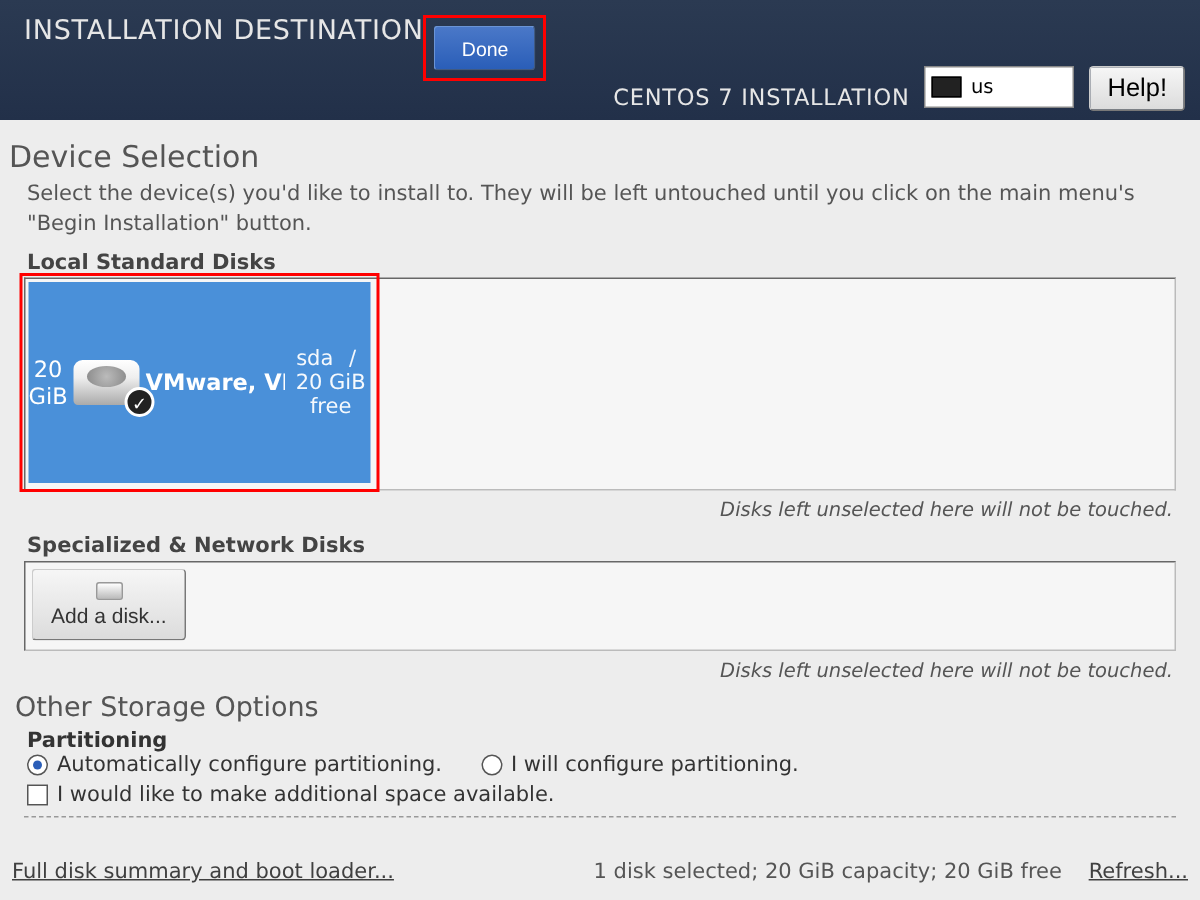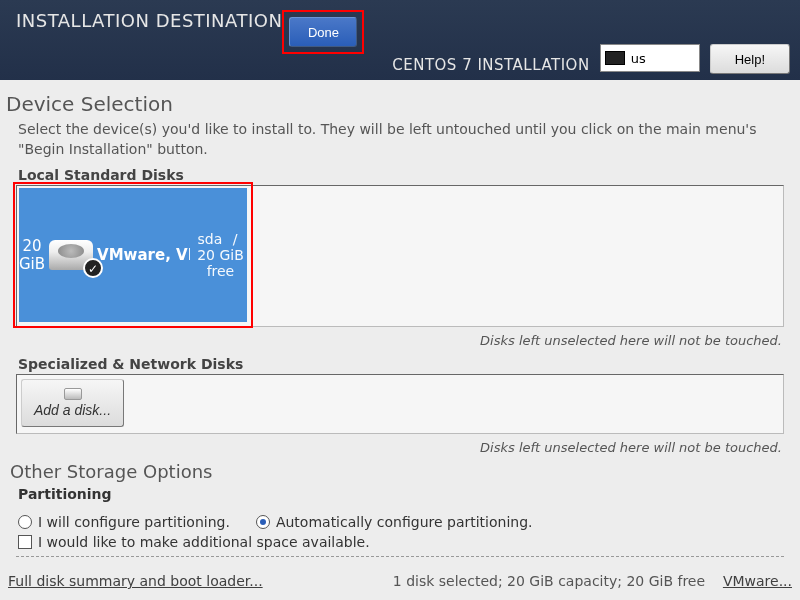--- a/index.html
+++ b/index.html
@@ -52,25 +52,25 @@
     min-width: 100px;
   }
   .kb-icon {
     width: 20px; height: 14px;
     background: #222;
     border: 1px solid #000;
     display: inline-block;
     position: relative;
   }
   .help-btn {
-    height: 30px; padding: 0 24px;
+    height: 30px; padding: 0 11px;
     background: linear-gradient(to bottom,#f6f6f6,#dcdcdc);
     border: 1px outset #ccc;
     border-radius: 3px;
-    font-size: 13px;
+    font-size: 17px;
     cursor: pointer;
   }
   
   .body { padding: 6px 6px 0 6px; color: #333; }
   .section-title { font-size: 20px; color: #555; margin: 6px 0 4px 0; }
   .desc { font-size: 14px; color: #555; margin-left: 12px; line-height: 1.4; }
   
   .subheading { font-size: 14px; font-weight: bold; color: #444; margin: 8px 0 2px 12px; }
   
   .panel {
@@ -153,32 +153,31 @@
     border: 1px outset #ccc;
     border-radius: 3px;
     display: flex;
     flex-direction: column;
     align-items: center;
     justify-content: center;
     gap: 2px;
     font-size: 14px;
     cursor: pointer;
     color: #333;
-    font-style: italic;
   }
   .add-disk-icon {
     width: 18px; height: 12px;
     background: linear-gradient(to bottom,#fff,#bbb);
     border: 1px solid #999;
     border-radius: 2px;
   }
   
   .other-title { font-size: 18px; color: #555; margin: 6px 0 4px 4px; }
   .opt-area { margin-left: 12px; font-size: 14px; color: #333; }
-  .opt-area .grouplabel { font-weight: bold; font-size: 14px; margin-bottom: 12px; }
+  .opt-area .grouplabel { font-weight: bold; font-size: 14px; margin-bottom: 0; }
   .opt-row { display: flex; gap: 26px; align-items: center; margin-bottom: 4px; }
   .radio-opt, .check-opt { display: flex; align-items: center; gap: 6px; cursor: pointer; }
   .radio {
     width: 14px; height: 14px; border: 1px solid #555; border-radius: 50%; background: #fff;
     display: inline-flex; align-items: center; justify-content: center;
   }
   .radio.checked::after { content:""; width:6px; height:6px; background:#2a5eb8; border-radius:50%; }
   .checkbox {
     width: 14px; height: 14px; border: 1px solid #555; background: #fff;
     display: inline-block;
@@ -252,36 +251,36 @@
       <span>Add a disk...</span>
     </button>
   </div>
   <div class="hint-right">Disks left unselected here will not be touched.</div>
 
   <div class="other-title">Other Storage Options</div>
   <div class="opt-area">
     <div class="grouplabel">Partitioning</div>
     <div class="opt-row">
       <label class="radio-opt">
+        <span class="radio checked"></span>
+        <span>Automatically configure partitioning.</span>
+      </label>
+      <label class="radio-opt">
         <span class="radio"></span>
         <span>I will configure partitioning.</span>
-      </label>
-      <label class="radio-opt">
-        <span class="radio checked"></span>
-        <span>Automatically configure partitioning.</span>
       </label>
     </div>
     <label class="check-opt">
       <span class="checkbox"></span>
       <span>I would like to make additional space available.</span>
     </label>
   </div>
   <div class="dashline"></div>
 </div>
 
 <div class="footer">
   <a>Full disk summary and boot loader...</a>
   <div class="footer-right">
     <span>1 disk selected; 20 GiB capacity; 20 GiB free</span>
     &nbsp;&nbsp;
-    <a>VMware...</a>
+    <a>Refresh...</a>
   </div>
 </div>
 
 </body></html>

